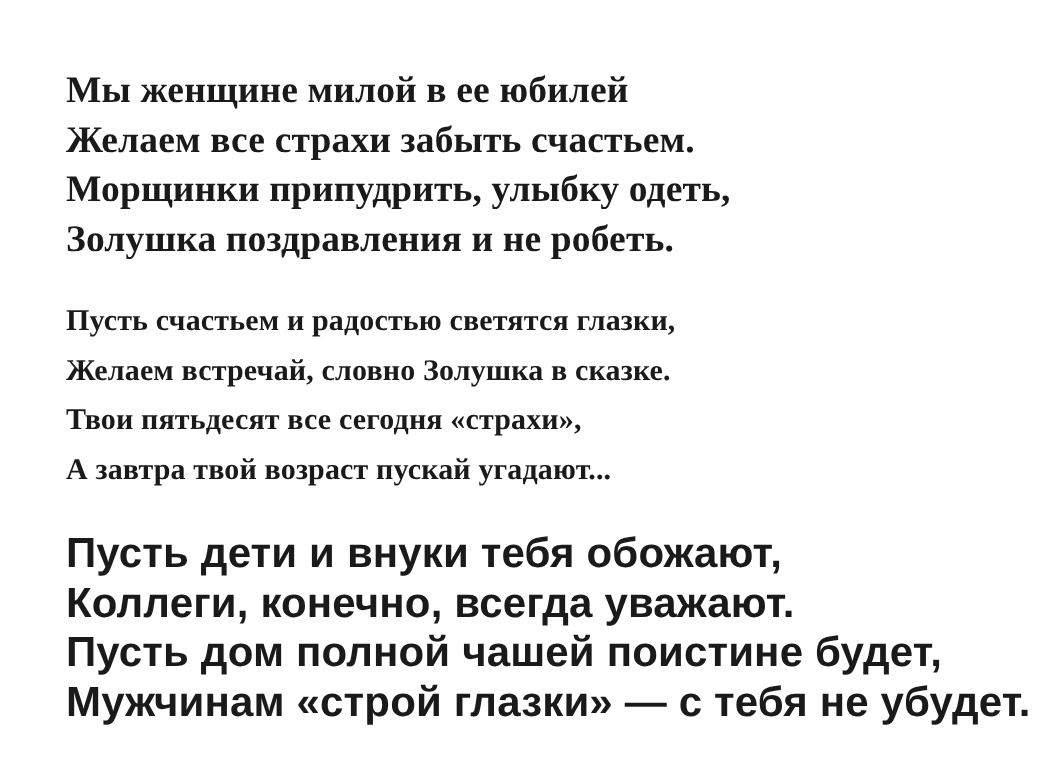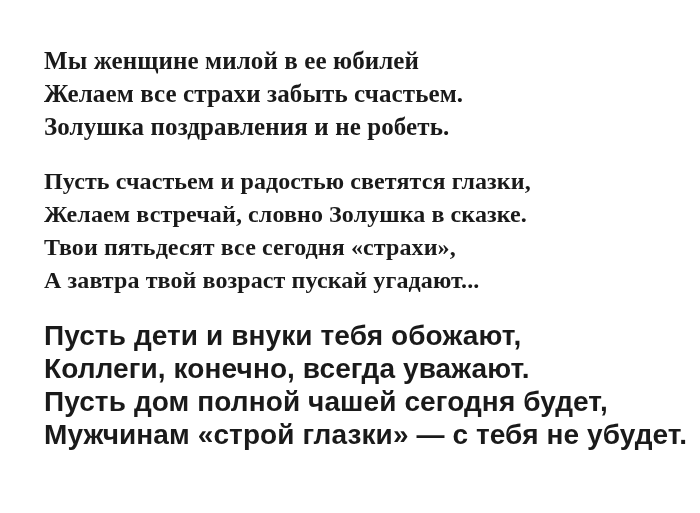--- a/index.html
+++ b/index.html
@@ -36,41 +36,42 @@
     letter-spacing: 0.1px;
     white-space: pre;
   }
   .stanza-3 .line {
     font-family: "Liberation Sans", "DejaVu Sans", sans-serif;
     font-size: 28px;
     line-height: 33px;
     font-weight: 700;
   }
   .stanza-2 .line {
-    font-size: 24px;
+    font-size: 20px;
   }
 </style>
 </head>
 <body>
 
 <div class="poem">
 
   <div class="stanza stanza-1">
     <div class="line">Мы женщине милой в ее юбилей</div>
     <div class="line">Желаем все страхи забыть счастьем.</div>
+    <div class="line">Морщинки припудрить, улыбку одеть,</div>
     <div class="line">Золушка поздравления и не робеть.</div>
   </div>
 
   <div class="stanza stanza-2">
     <div class="line">Пусть счастьем и радостью светятся глазки,</div>
     <div class="line">Желаем встречай, словно Золушка в сказке.</div>
     <div class="line">Твои пятьдесят все сегодня «страхи»,</div>
     <div class="line">А завтра твой возраст пускай угадают...</div>
   </div>
 
   <div class="stanza stanza-3">
     <div class="line">Пусть дети и внуки тебя обожают,</div>
     <div class="line">Коллеги, конечно, всегда уважают.</div>
-    <div class="line">Пусть дом полной чашей сегодня будет,</div>
+    <div class="line">Пусть дом полной чашей поистине будет,</div>
     <div class="line">Мужчинам «строй глазки» — с тебя не убудет.</div>
   </div>
 
 </div>
 
 </body></html>

